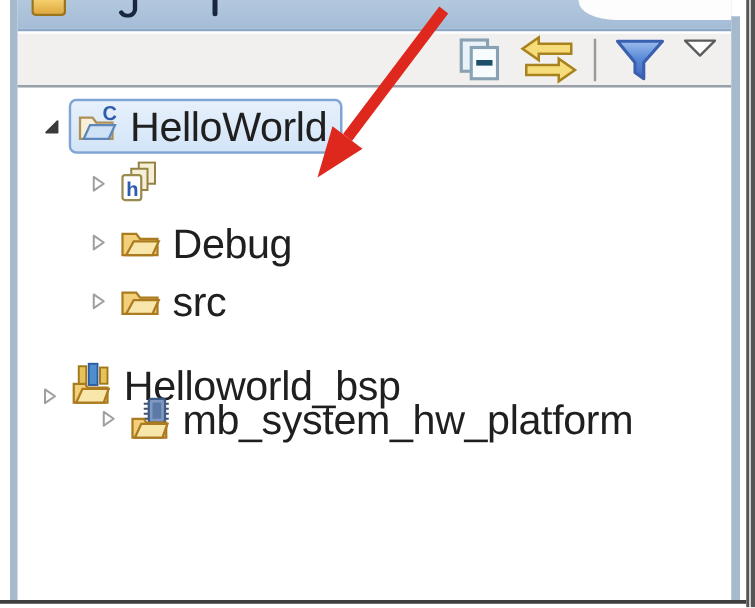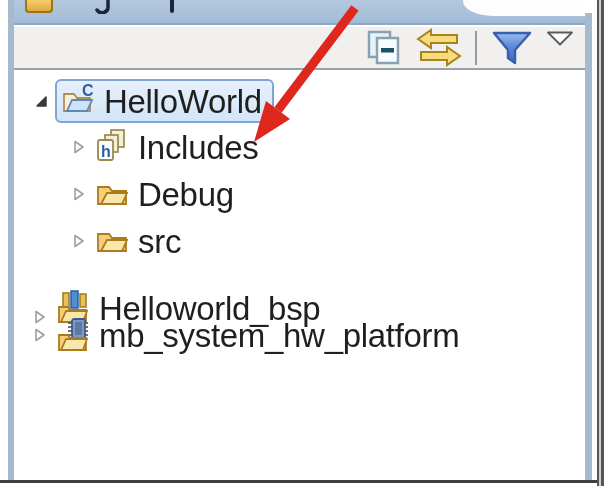--- a/index.html
+++ b/index.html
@@ -67,21 +67,21 @@
     font-size:33px; color:#1f1f1f; letter-spacing:-0.3px;
     white-space:nowrap; line-height:1;
   }
   .selbox {
     display:flex; align-items:center;
     background:linear-gradient(#e7f0fb,#d3e5f8);
     border:2px solid #7fa5d4; border-radius:6px;
     padding:2px 10px 2px 3px;
   }
   .r1 { top:6px; }  .r2 { top:52px; } .r3 { top:99px; }
-  .r4 { top:146px; } .r5 { top:207px;align-items:flex-end; } .r6 { top:240px; }
+  .r4 { top:146px; } .r5 { top:207px;align-items:flex-end; } .r6 { top:240px;margin-left:47px; }
 
   
   .annotation {
     position:absolute; left:0; top:0; width:604px; height:486px;
     pointer-events:none; z-index:50;
   }
 </style>
 </head>
 <body>
 
@@ -158,21 +158,20 @@
         <svg width="14" height="16" viewBox="0 0 14 16">
           <polygon points="3,2.5 11,8 3,13.5" fill="#fdfdfd" stroke="#9f9f9f" stroke-width="1.6" stroke-linejoin="round"></polygon>
         </svg>
       </span>
       <svg class="node-icon" viewBox="0 0 36 36">
         <rect x="17" y="1" width="13" height="17" fill="#f6efd8" stroke="#948244" stroke-width="1.6"></rect>
         <rect x="11" y="6" width="13" height="17" fill="#f6efd8" stroke="#948244" stroke-width="1.6"></rect>
         <rect x="4" y="11" width="15" height="20" rx="2" fill="#ffffff" stroke="#9a8a4e" stroke-width="1.8"></rect>
         <text x="7" y="28" font-family="Liberation Sans, sans-serif" font-size="16" font-weight="bold" fill="#2d5cad">h</text>
       </svg>
-      <span class="label">Includes</span>
     </div>
 
     <div class="row lvl1 r4">
       <span class="twisty">
         <svg width="14" height="16" viewBox="0 0 14 16">
           <polygon points="3,2.5 11,8 3,13.5" fill="#fdfdfd" stroke="#9f9f9f" stroke-width="1.6" stroke-linejoin="round"></polygon>
         </svg>
       </span>
       <svg class="node-icon" viewBox="0 0 36 36">
         <path d="M4,11 l11,0 3,4 14,0 0,13 -28,0 z" fill="#f3cf7a" stroke="#ab7b1f" stroke-width="1.8"></path>

